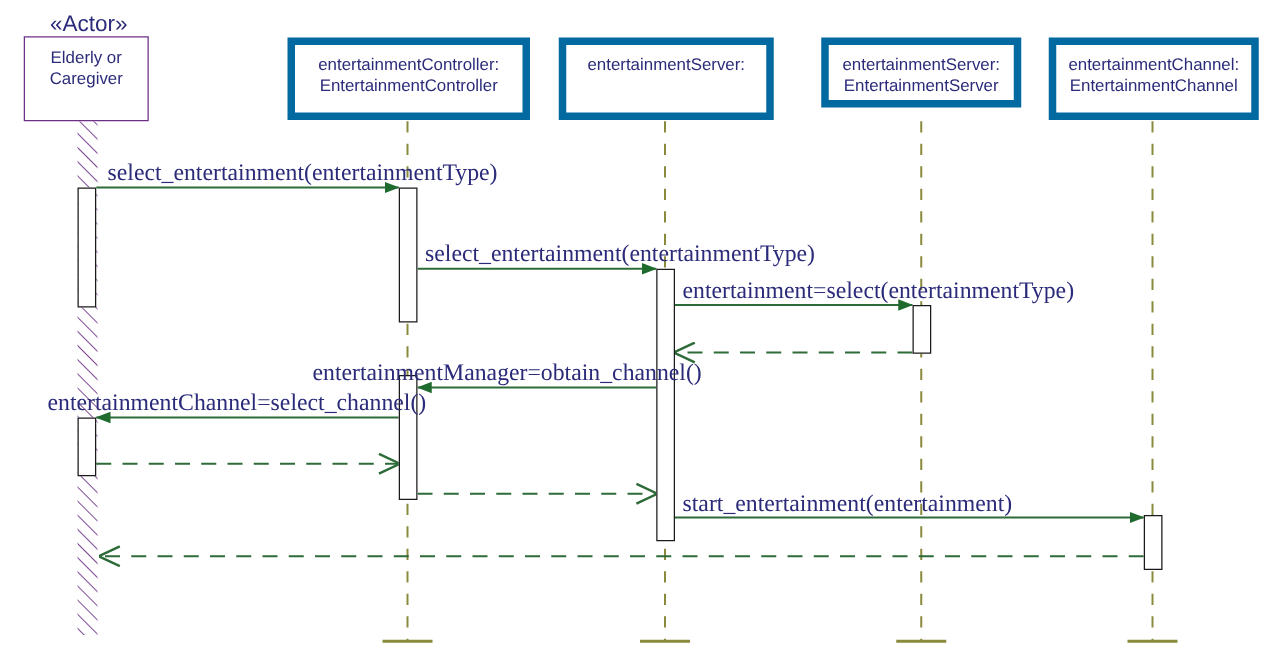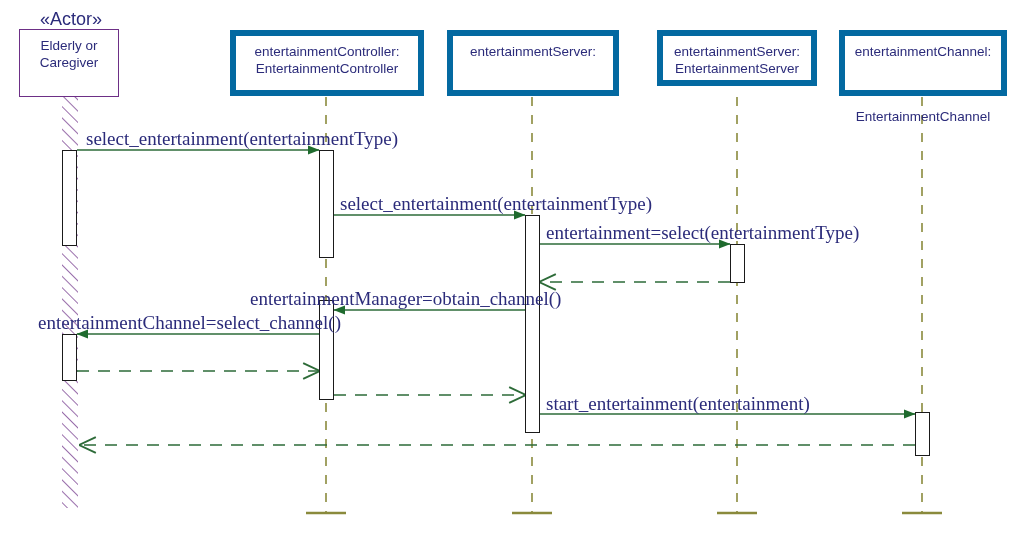--- a/index.html
+++ b/index.html
@@ -131,21 +131,21 @@
         <div class="line">entertainmentController:</div>
         <div class="line">EntertainmentController</div>
       </div>
       <div class="lifeline-box" style="left: 447px; top: 30px; width: 172px; height: 66px;">
         <div class="line">entertainmentServer:</div>
       </div>
       <div class="lifeline-box" style="left: 657px; top: 30px; width: 160px; height: 56px;">
         <div class="line">entertainmentServer:</div>
         <div class="line">EntertainmentServer</div>
       </div>
-      <div class="lifeline-box" style="left: 839px; top: 30px; width: 168px; height: 66px; gap: 48px;">
+      <div class="lifeline-box" style="left: 839px; top: 30px; width: 168px; height: 66px;">
         <div class="line">entertainmentChannel:</div>
         <div class="line">EntertainmentChannel</div>
       </div>
     </div>
   <div id="activation-bars">
       <div class="activation" style="left: 62px; top: 150px; width: 15px; height: 96px;"></div>
       <div class="activation" style="left: 62px; top: 334px; width: 15px; height: 47px;"></div>
       <div class="activation" style="left: 319px; top: 150px; width: 15px; height: 108px;"></div>
       <div class="activation" style="left: 319px; top: 300px; width: 15px; height: 100px;"></div>
       <div class="activation" style="left: 525px; top: 215px; width: 15px; height: 218px;"></div>

